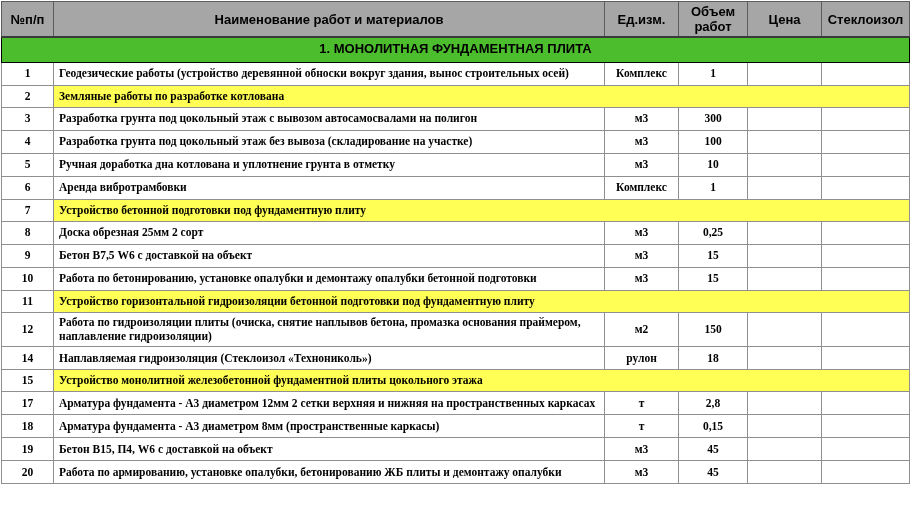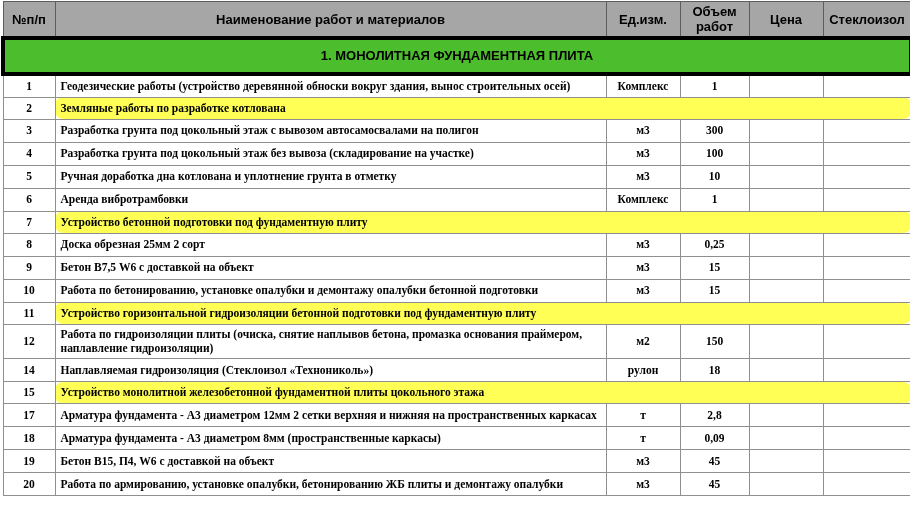--- a/index.html
+++ b/index.html
@@ -52,30 +52,29 @@
     vertical-align: middle;
     padding: 2px 5px;
     overflow: hidden;
   }
   tr.section-row td {
     background: var(--section-bg);
     font-family: "Liberation Sans", sans-serif;
     font-size: 13px;
     font-weight: bold;
     text-align: center;
-    height: 36px;
+    height: 25px;
     padding: 1px 3px;
-    border: 4px solid #000000;
+    border: 1px solid #000000;
   }
   tr.item-row { height: 23px; }
   tr.group-row { height: 22px; }
   tr.group-row td.cell-group-name {
     background: var(--group-bg);
     text-align: left;
-    border-radius: 8px;
   }
   td.cell-num, td.cell-unit, td.cell-volume, td.cell-price, td.cell-cost {
     text-align: center;
     padding: 2px;
   }
   td.cell-name { text-align: left; }
 </style>
 </head>
 <body>
 
@@ -204,21 +203,21 @@
         <td class="cell-name">Арматура фундамента - А3 диаметром 12мм 2 сетки верхняя и нижняя на пространственных каркасах</td>
         <td class="cell-unit">т</td>
         <td class="cell-volume">2,8</td>
         <td class="cell-price"></td>
         <td class="cell-cost"></td>
       </tr>
       <tr class="item-row">
         <td class="cell-num">18</td>
         <td class="cell-name">Арматура фундамента - А3 диаметром 8мм (пространственные каркасы)</td>
         <td class="cell-unit">т</td>
-        <td class="cell-volume">0,09</td>
+        <td class="cell-volume">0,15</td>
         <td class="cell-price"></td>
         <td class="cell-cost"></td>
       </tr>
       <tr class="item-row">
         <td class="cell-num">19</td>
         <td class="cell-name">Бетон В15, П4, W6 с доставкой на объект</td>
         <td class="cell-unit">м3</td>
         <td class="cell-volume">45</td>
         <td class="cell-price"></td>
         <td class="cell-cost"></td>

